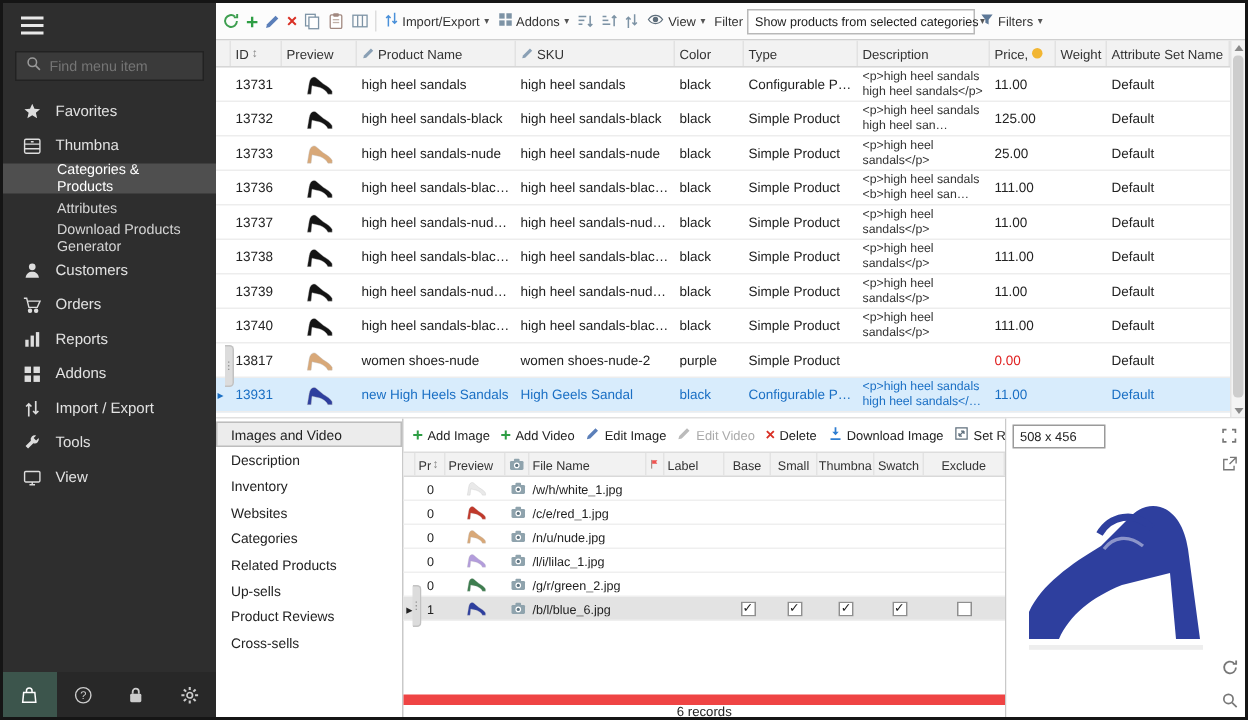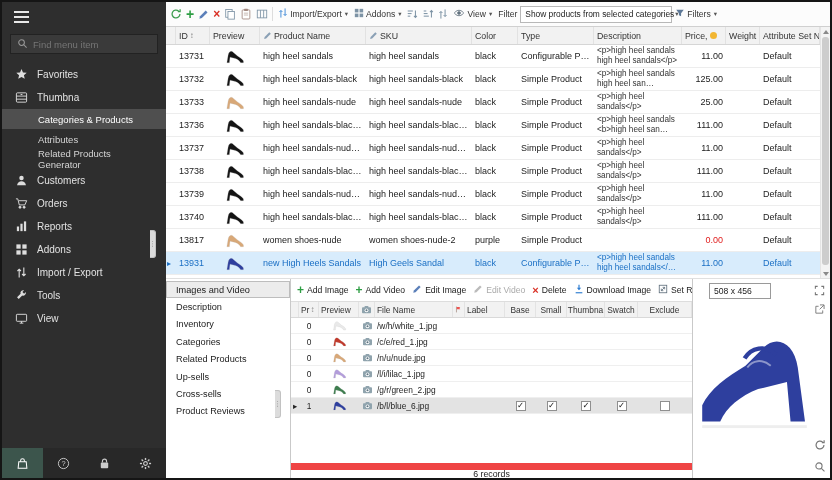--- a/index.html
+++ b/index.html
@@ -1,20 +1,20 @@
 <!DOCTYPE html>
 <html><head>
 <meta charset="utf-8">
 <style>
 *{box-sizing:border-box;margin:0;padding:0}
 html,body{width:832px;height:480px;overflow:hidden}
 body{font-family:"Liberation Sans","DejaVu Sans",sans-serif;font-size:10px;color:#222;background:#777}
 .app{width:832px;height:480px;border:2px solid #151515;display:flex;background:#fff;position:relative}
 
-.sidebar{width:164px;background:#2e2e2e;color:#ddd;display:flex;flex-direction:column;flex-shrink:0}
+.sidebar{width:142px;background:#2e2e2e;color:#ddd;display:flex;flex-direction:column;flex-shrink:0}
 .hamburger{padding:9px 12px 5px;cursor:pointer}
 .hamburger span{display:block;width:15px;height:2px;background:#e8e8e8;margin-bottom:3px}
 .search{margin:3px 8px 9px;background:#3a3a3a;border:1px solid #222;height:20px;display:flex;align-items:center;gap:5px;padding:0 6px}
 .search svg{flex-shrink:0}
 .search input{flex:1;min-width:0;background:transparent;border:0;outline:0;color:#bbb;font-size:9.5px;font-family:inherit}
 .nav-item{height:23px;display:flex;align-items:center;gap:9px;padding:0 13px;font-size:10px;cursor:pointer;color:#e2e2e2}
 .nav-item.sub{height:20px;padding-left:36px;font-size:9.5px;color:#d5d5d5}
 .nav-item.active{background:#4f4f4f;color:#fff}
 .nav-ico{width:13px;height:13px;display:flex;align-items:center;justify-content:center;flex-shrink:0}
 .side-bottom{margin-top:auto;height:30px;display:flex;align-items:stretch;background:#282828}
@@ -36,21 +36,21 @@
 .pgrid-head,.pgrid-row{display:grid;grid-template-columns:10px 34px 50px 106px 106px 46px 76px 88px 44px 34px 1fr}
 .pgrid-head{height:18px;background:#f2f2f2;border-bottom:1px solid #d6d6d6;margin-right:10px}
 .hc{display:flex;align-items:center;gap:2px;padding:0 3px;border-right:1px solid #e2e2e2;font-size:8.8px;color:#333;overflow:hidden;white-space:nowrap}
 .updn{font-size:8px;color:#888}
 .coin{width:7px;height:7px;border-radius:50%;background:#f2b632;display:inline-block;flex-shrink:0}
 .pgrid-row{height:23px;border-bottom:1px solid #ededed;align-items:center;margin-right:10px;cursor:pointer}
 .cell{padding:0 3px;font-size:9px;overflow:hidden;white-space:nowrap;text-overflow:ellipsis;color:#222}
 .cell.exp{color:#444;font-size:8px;padding:0 1px}
 .cell.pv{display:flex;align-items:center;justify-content:center}
 .cell.desc{display:-webkit-box;-webkit-line-clamp:2;-webkit-box-orient:vertical;white-space:normal;font-size:8.2px;line-height:1.2;color:#333;word-break:break-word}
-.cell.num{text-align:right}
+.cell.num{text-align:left}
 .cell.alert{color:#e02020}
 .pgrid-row.sel{background:#d8ecfc}
 .pgrid-row.sel .cell{color:#1a6fc4}
 .vscroll{position:absolute;top:0;right:0;bottom:0;width:10px;background:#f4f4f4;border-left:1px solid #e4e4e4}
 .varrow{height:9px;display:flex;align-items:center;justify-content:center}
 .varrow.up::after{content:"";border:3px solid transparent;border-bottom:4px solid #8a8a8a;margin-top:-3px}
 .varrow.down{position:absolute;bottom:0;left:0;right:0}
 .varrow.down::after{content:"";border:3px solid transparent;border-top:4px solid #8a8a8a;margin-bottom:-3px}
 .vthumb{position:absolute;left:1px;right:1px;top:10px;height:228px;background:#cdcdcd;border-radius:3px}
 .statusbar{height:20px;flex-shrink:0;display:flex;align-items:center;padding-left:96px;font-size:9px;color:#222;border-bottom:1px solid #bdbdbd;background:#fff}
@@ -70,21 +70,21 @@
 .ihc{display:flex;align-items:center;gap:1px;padding:0 2px;border-right:1px solid #e3e3e3;font-size:8.4px;color:#333;overflow:hidden;white-space:nowrap}
 .ihc.c{justify-content:center}
 .igrid-row{height:16px;border-bottom:1px solid #efefef;align-items:center;cursor:pointer}
 .icell{padding:0 2px;font-size:8.4px;color:#222;overflow:hidden;white-space:nowrap;text-overflow:ellipsis}
 .icell.c{text-align:center;display:flex;align-items:center;justify-content:center;padding:0}
 .igrid-row.isel{background:#e3e3e3}
 .cb{width:10px;height:10px;border:1px solid #8f8f8f;background:#fff;display:flex;align-items:center;justify-content:center;font-size:8.5px;color:#222;line-height:1}
 .bstatus{margin-top:auto;height:15px;flex-shrink:0;display:flex;align-items:center;justify-content:center;font-size:8.8px;color:#222;border-top:7px solid #ef4444}
 
 .ppanel{flex:1;position:relative;background:#fff;min-width:0}
-.sizebox{position:absolute;top:4px;left:16px;width:62px;height:16px;border:1px solid #9a9a9a;font-size:8.6px;font-family:inherit;padding:0 4px;color:#222;background:#fff}
+.sizebox{position:absolute;top:4px;left:4px;width:62px;height:16px;border:1px solid #9a9a9a;font-size:8.6px;font-family:inherit;padding:0 4px;color:#222;background:#fff}
 .pp-ico{position:absolute;right:3px;width:15px;height:15px;display:flex;align-items:center;justify-content:center;cursor:pointer}
 .shoe-wrap{position:absolute;top:24px;left:2px;right:16px;bottom:20px;display:flex;align-items:center;justify-content:center}
 .vsplit{position:absolute;width:6px;height:28px;background:#dcdcdc;border:1px solid #c2c2c2;border-left:none;border-radius:0 3px 3px 0;display:flex;align-items:center;justify-content:center;color:#888;font-size:7px;z-index:6;cursor:col-resize}
 </style>
 </head>
 <body>
 
 <div class="app">
 
   <aside class="sidebar">
@@ -120,21 +120,21 @@
           </div>
           <div class="nav-label">Thumbna</div>
         </div>
         <div class="nav-item sub active">
           <div class="nav-label">Categories &amp; Products</div>
         </div>
         <div class="nav-item sub">
           <div class="nav-label">Attributes</div>
         </div>
         <div class="nav-item sub">
-          <div class="nav-label">Related Products Generator</div>
+          <div class="nav-label">Download Products Generator</div>
         </div>
         <div class="nav-item">
           <div class="nav-ico">
             <svg width="13" height="13" viewBox="0 0 14 14" fill="#ddd">
               <circle cx="7" cy="4.2" r="2.4"></circle>
               <path d="M2.2 12c.5-3 2.4-4.3 4.8-4.3S11.3 9 11.8 12Z"></path>
             </svg>
           </div>
           <div class="nav-label">Customers</div>
         </div>
@@ -554,25 +554,26 @@
         <div class="varrow down"></div>
       </div>
     </div>
 
 
     <div class="bottom">
       <div class="tabs" id="tabs">
           <div class="tab active">Images and Video</div>
           <div class="tab">Description</div>
           <div class="tab">Inventory</div>
+          <div class="tab">Websites</div>
           <div class="tab">Categories</div>
           <div class="tab">Related Products</div>
           <div class="tab">Up-sells</div>
+          <div class="tab">Product Reviews</div>
           <div class="tab">Cross-sells</div>
-          <div class="tab">Product Reviews</div>
         </div>
 
       <div class="bmain">
         <div class="btoolbar">
           <div class="bbtn">
               <span class="bplus">+</span>
               <span>Add Image</span>
             </div>
           <div class="bbtn">
               <span class="bplus">+</span>

